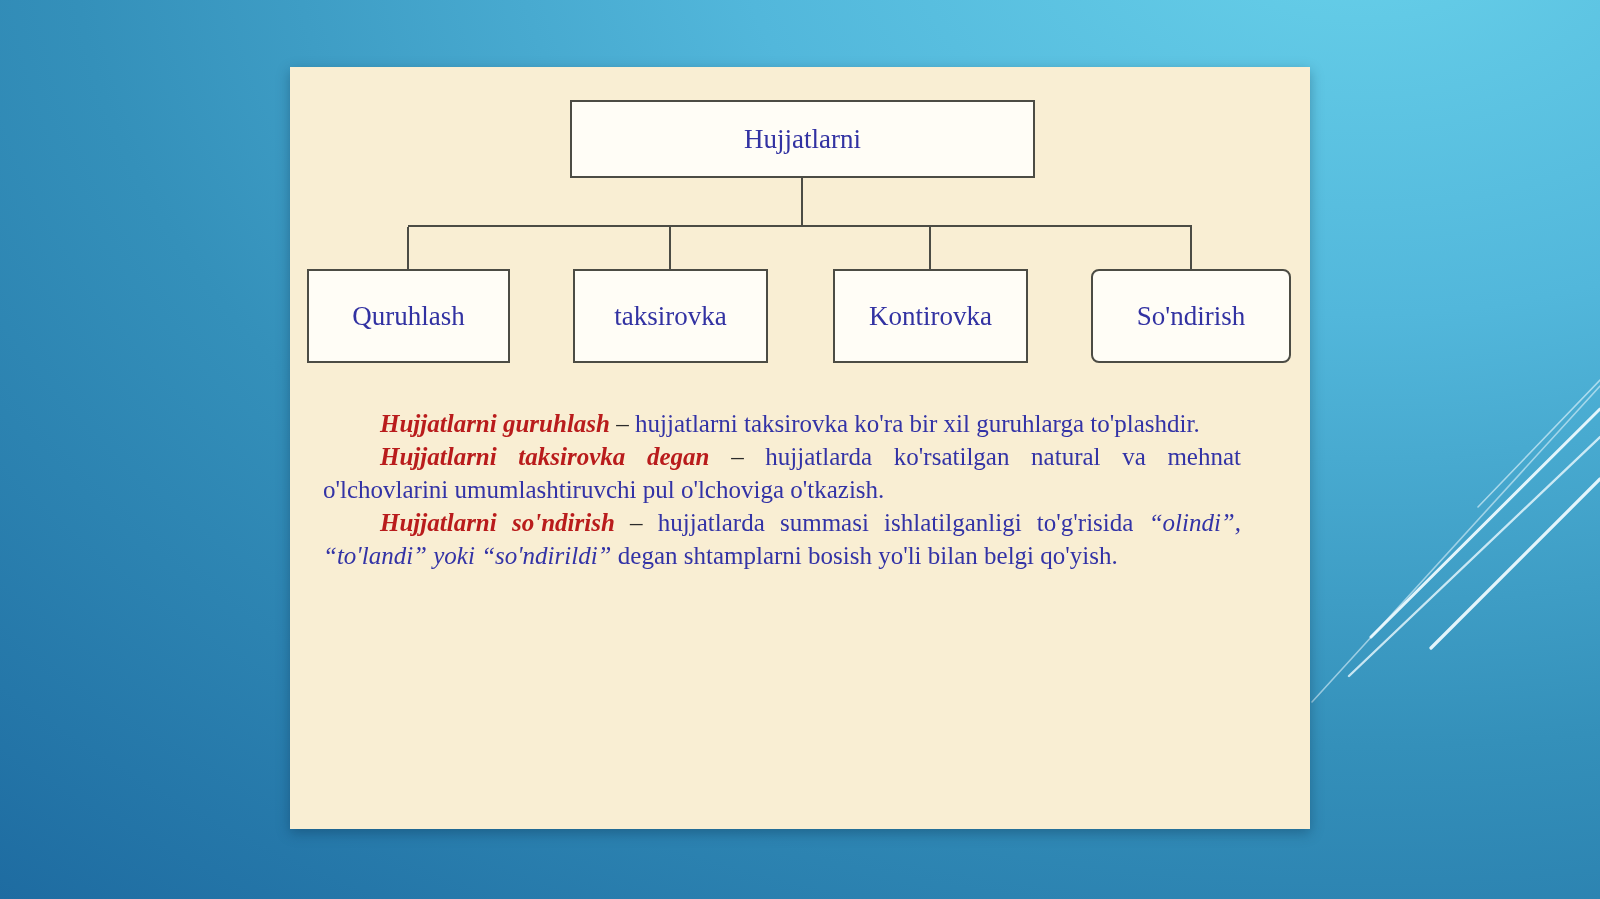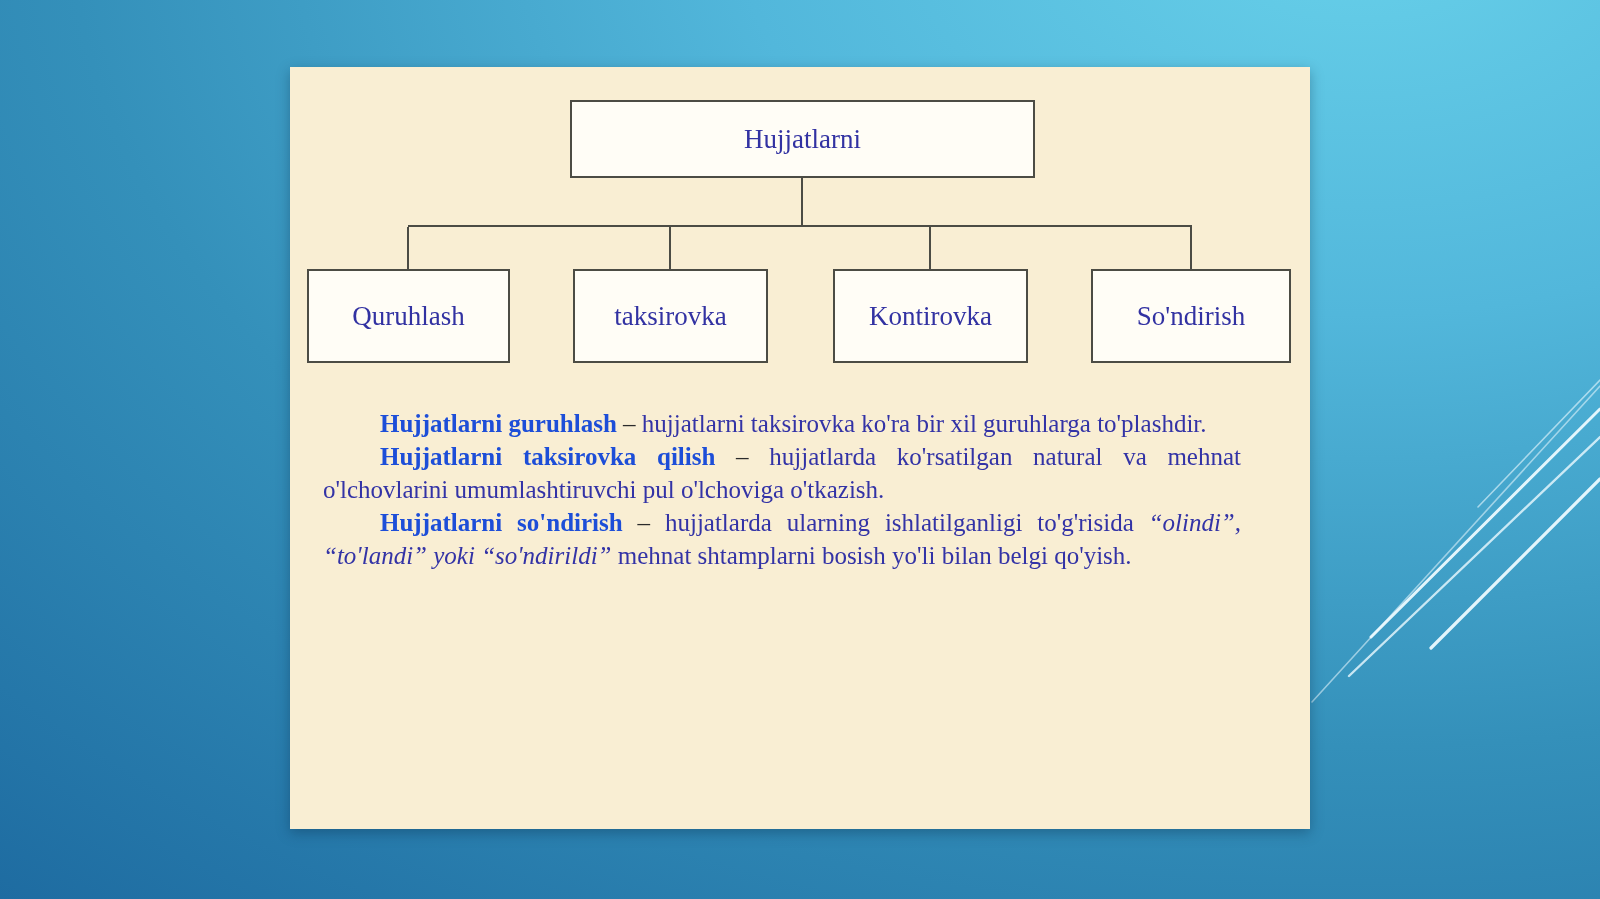--- a/index.html
+++ b/index.html
@@ -22,32 +22,32 @@
     position: absolute; box-sizing: border-box;
     background: #fffdf6; border: 2px solid #4c4c44;
     display: flex; flex-direction: column; align-items: center; justify-content: center;
     color: #3232a2; text-align: center;
   }
   .box.root { left: 280px; top: 33px; width: 465px; height: 78px; font-size: 27px; line-height: 36px; }
   .box.child { top: 202px; height: 94px; font-size: 27px; }
   .box.c1 { left: 17px;  width: 203px; }
   .box.c2 { left: 283px; width: 195px; }
   .box.c3 { left: 543px; width: 195px; }
-  .box.c4 { left: 801px; width: 200px; }
+  .box.c4 { left: 801px; width: 200px; border-radius: 8px; }
   .cline { position: absolute; background: #4c4c44; }
   .stem  { left: 511px; top: 111px; width: 2px; height: 47px; }
   .rail  { left: 118px; top: 158px; width: 784px; height: 2px; }
   .drop  { top: 160px; width: 2px; height: 44px; }
   .d1 { left: 117px; } .d2 { left: 379px; } .d3 { left: 639px; } .d4 { left: 900px; }
   .textblock {
     position: absolute; left: 33px; top: 340px; width: 918px;
     font-size: 25px; line-height: 33px; color: #3333a6;
   }
   .def { margin: 0; text-align: justify; text-indent: 57px; }
-  .term { font-weight: bold; color: #1d4ed8; }
+  .term { font-weight: bold; font-style: italic; color: #b91c1c; }
   .dash { color: #2b2b2b; }
   .quoted { font-style: italic; }
 </style>
 </head>
 <body>
 
 <div class="stage">
 
   <svg class="deco" width="1600" height="899" viewBox="0 0 1600 899">
     <g stroke="#ecfaff" stroke-linecap="round" fill="none">
@@ -85,27 +85,27 @@
       <span>So'ndirish</span>
     </div>
 
     <div class="textblock">
       <p class="def">
         <span class="term">Hujjatlarni guruhlash</span>
         <span class="dash">–</span>
         <span class="dbody">hujjatlarni taksirovka ko'ra bir xil guruhlarga to'plashdir.</span>
       </p>
       <p class="def">
-        <span class="term">Hujjatlarni taksirovka qilish</span>
+        <span class="term">Hujjatlarni taksirovka degan</span>
         <span class="dash">–</span>
         <span class="dbody">hujjatlarda ko'rsatilgan natural va mehnat o'lchovlarini umumlashtiruvchi pul o'lchoviga o'tkazish.</span>
       </p>
       <p class="def">
         <span class="term">Hujjatlarni so'ndirish</span>
         <span class="dash">–</span>
-        <span class="dbody">hujjatlarda ularning ishlatilganligi to'g'risida</span>
+        <span class="dbody">hujjatlarda summasi ishlatilganligi to'g'risida</span>
         <span class="dbody quoted">“olindi”, “to'landi” yoki “so'ndirildi”</span>
-        <span class="dbody">mehnat shtamplarni bosish yo'li bilan belgi qo'yish.</span>
+        <span class="dbody">degan shtamplarni bosish yo'li bilan belgi qo'yish.</span>
       </p>
     </div>
 
   </div>
 </div>
 
 </body></html>

